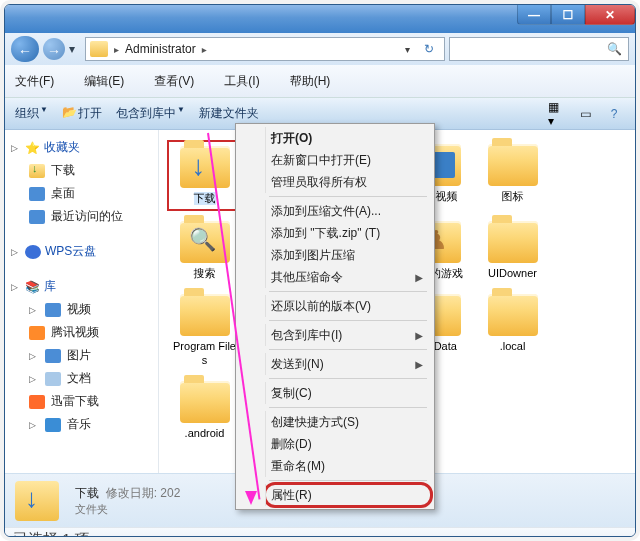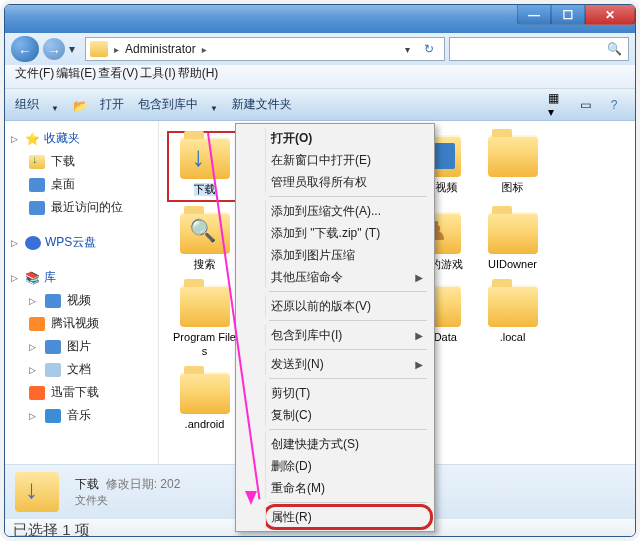--- a/index.html
+++ b/index.html
@@ -16,24 +16,24 @@
 .navbtn.fwd{width:22px;height:22px;border-radius:11px;opacity:.7}
 .navdrop{width:12px;color:#345}
 .addrbar{flex:1;height:24px;background:#fff;border:1px solid #9ab;display:flex;align-items:center;padding:0 4px;gap:6px}
 .crumb-folder{width:18px;height:16px;background:linear-gradient(#ffe7a0,#f2c04a);border-radius:2px;position:relative}
 .crumb-arr{color:#555;font-size:10px}
 .crumb-txt{color:#222}
 .addr-drop{margin-left:auto;color:#444;font-size:10px;padding:0 2px}
 .addr-ref{width:22px;height:22px;display:flex;align-items:center;justify-content:center;color:#3a76b6}
 .searchbox{width:180px;height:24px;background:#fff;border:1px solid #9ab;display:flex;align-items:center;padding:0 6px;color:#888}
 .searchbox .sicon{margin-left:auto;color:#3a76b6}
-.menubar{height:24px;background:linear-gradient(#f6fafe,#e6eef8);display:flex;align-items:flex-start;gap:2px;padding:0 10px;border-bottom:1px solid #cdd}
+.menubar{height:33px;background:linear-gradient(#f6fafe,#e6eef8);display:flex;align-items:center;gap:30px;padding:0 10px;border-bottom:1px solid #cdd}
 .menubar span{color:#222}
 .toolbar{height:32px;background:linear-gradient(#eaf3fc,#d2e4f4 50%,#bcd6ee);display:flex;align-items:center;gap:14px;padding:0 10px;border-bottom:1px solid #a7c3df}
-.tb{display:flex;align-items:flex-end;gap:12px;color:#15335a}
+.tb{display:flex;align-items:flex-start;gap:1px;color:#15335a}
 .tb .dd{font-size:8px;color:#15335a}
 .tb-right{margin-left:auto;display:flex;gap:6px}
 .sq{width:22px;height:20px;display:flex;align-items:center;justify-content:center;border:1px solid transparent;border-radius:2px}
 .body{display:flex;height:calc(100% - 28px - 32px - 22px - 32px - 54px - 20px)}
 .sidebar{width:154px;background:#fff;border-right:1px solid #e2e8ee;padding:6px 4px;overflow:hidden}
 .sb-group{color:#1650b0;display:flex;align-items:center;gap:4px;padding:3px 2px;font-size:12px}
 .sb-item{display:flex;align-items:center;gap:6px;padding:3px 4px 3px 20px;color:#222}
 .sb-icon{width:16px;height:14px;border-radius:2px}
 .sb-icon.dl{background:linear-gradient(#ffe7a0,#f2c04a);position:relative}
 .sb-icon.dl::after{content:'↓';position:absolute;left:3px;top:-2px;color:#2f8f2f;font-weight:bold;font-size:11px}
@@ -287,21 +287,20 @@
       <div class="ctx-i">
           <span>包含到库中(I)</span>
           <span class="sub">▶</span>
         </div>
       <div class="ctx-sep"></div>
       <div class="ctx-i">
           <span>发送到(N)</span>
           <span class="sub">▶</span>
         </div>
       <div class="ctx-sep"></div>
-      <div class="ctx-i">剪切(T)</div>
       <div class="ctx-i">复制(C)</div>
       <div class="ctx-sep"></div>
       <div class="ctx-i">创建快捷方式(S)</div>
       <div class="ctx-i">删除(D)</div>
       <div class="ctx-i">重命名(M)</div>
       <div class="ctx-sep"></div>
       <div class="ctx-i hl">属性(R)</div>
     </div>
   </div>
 

